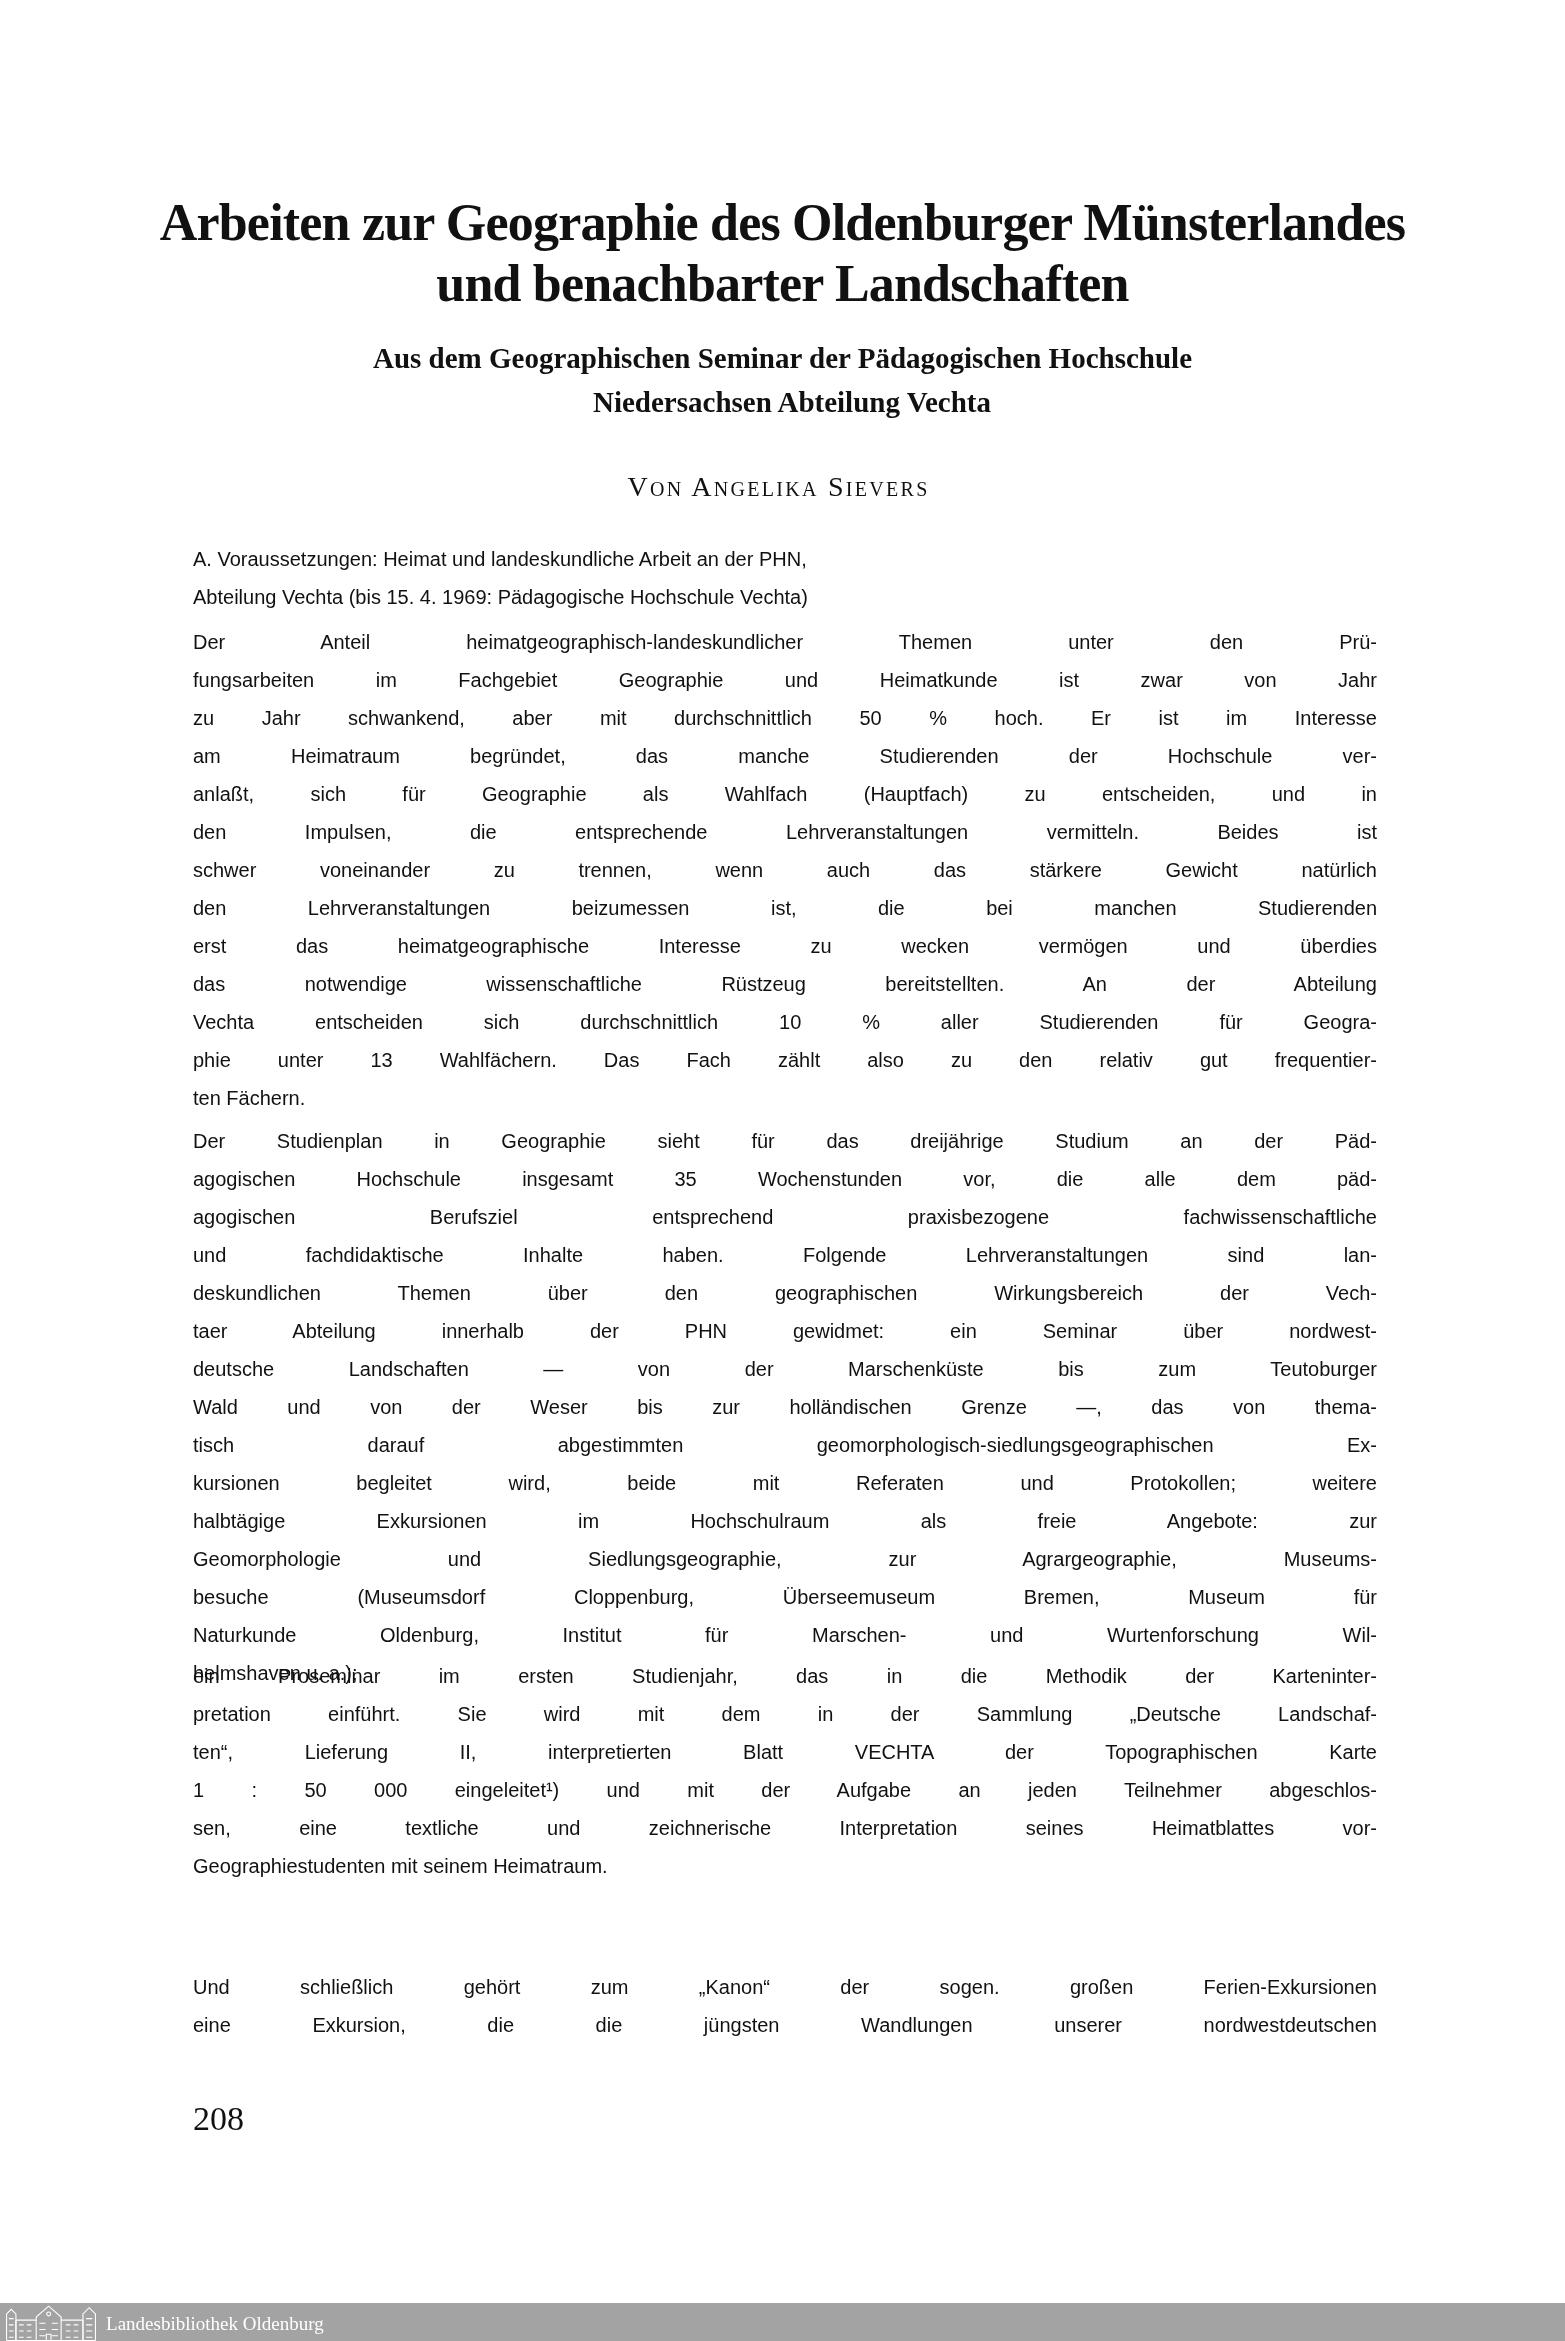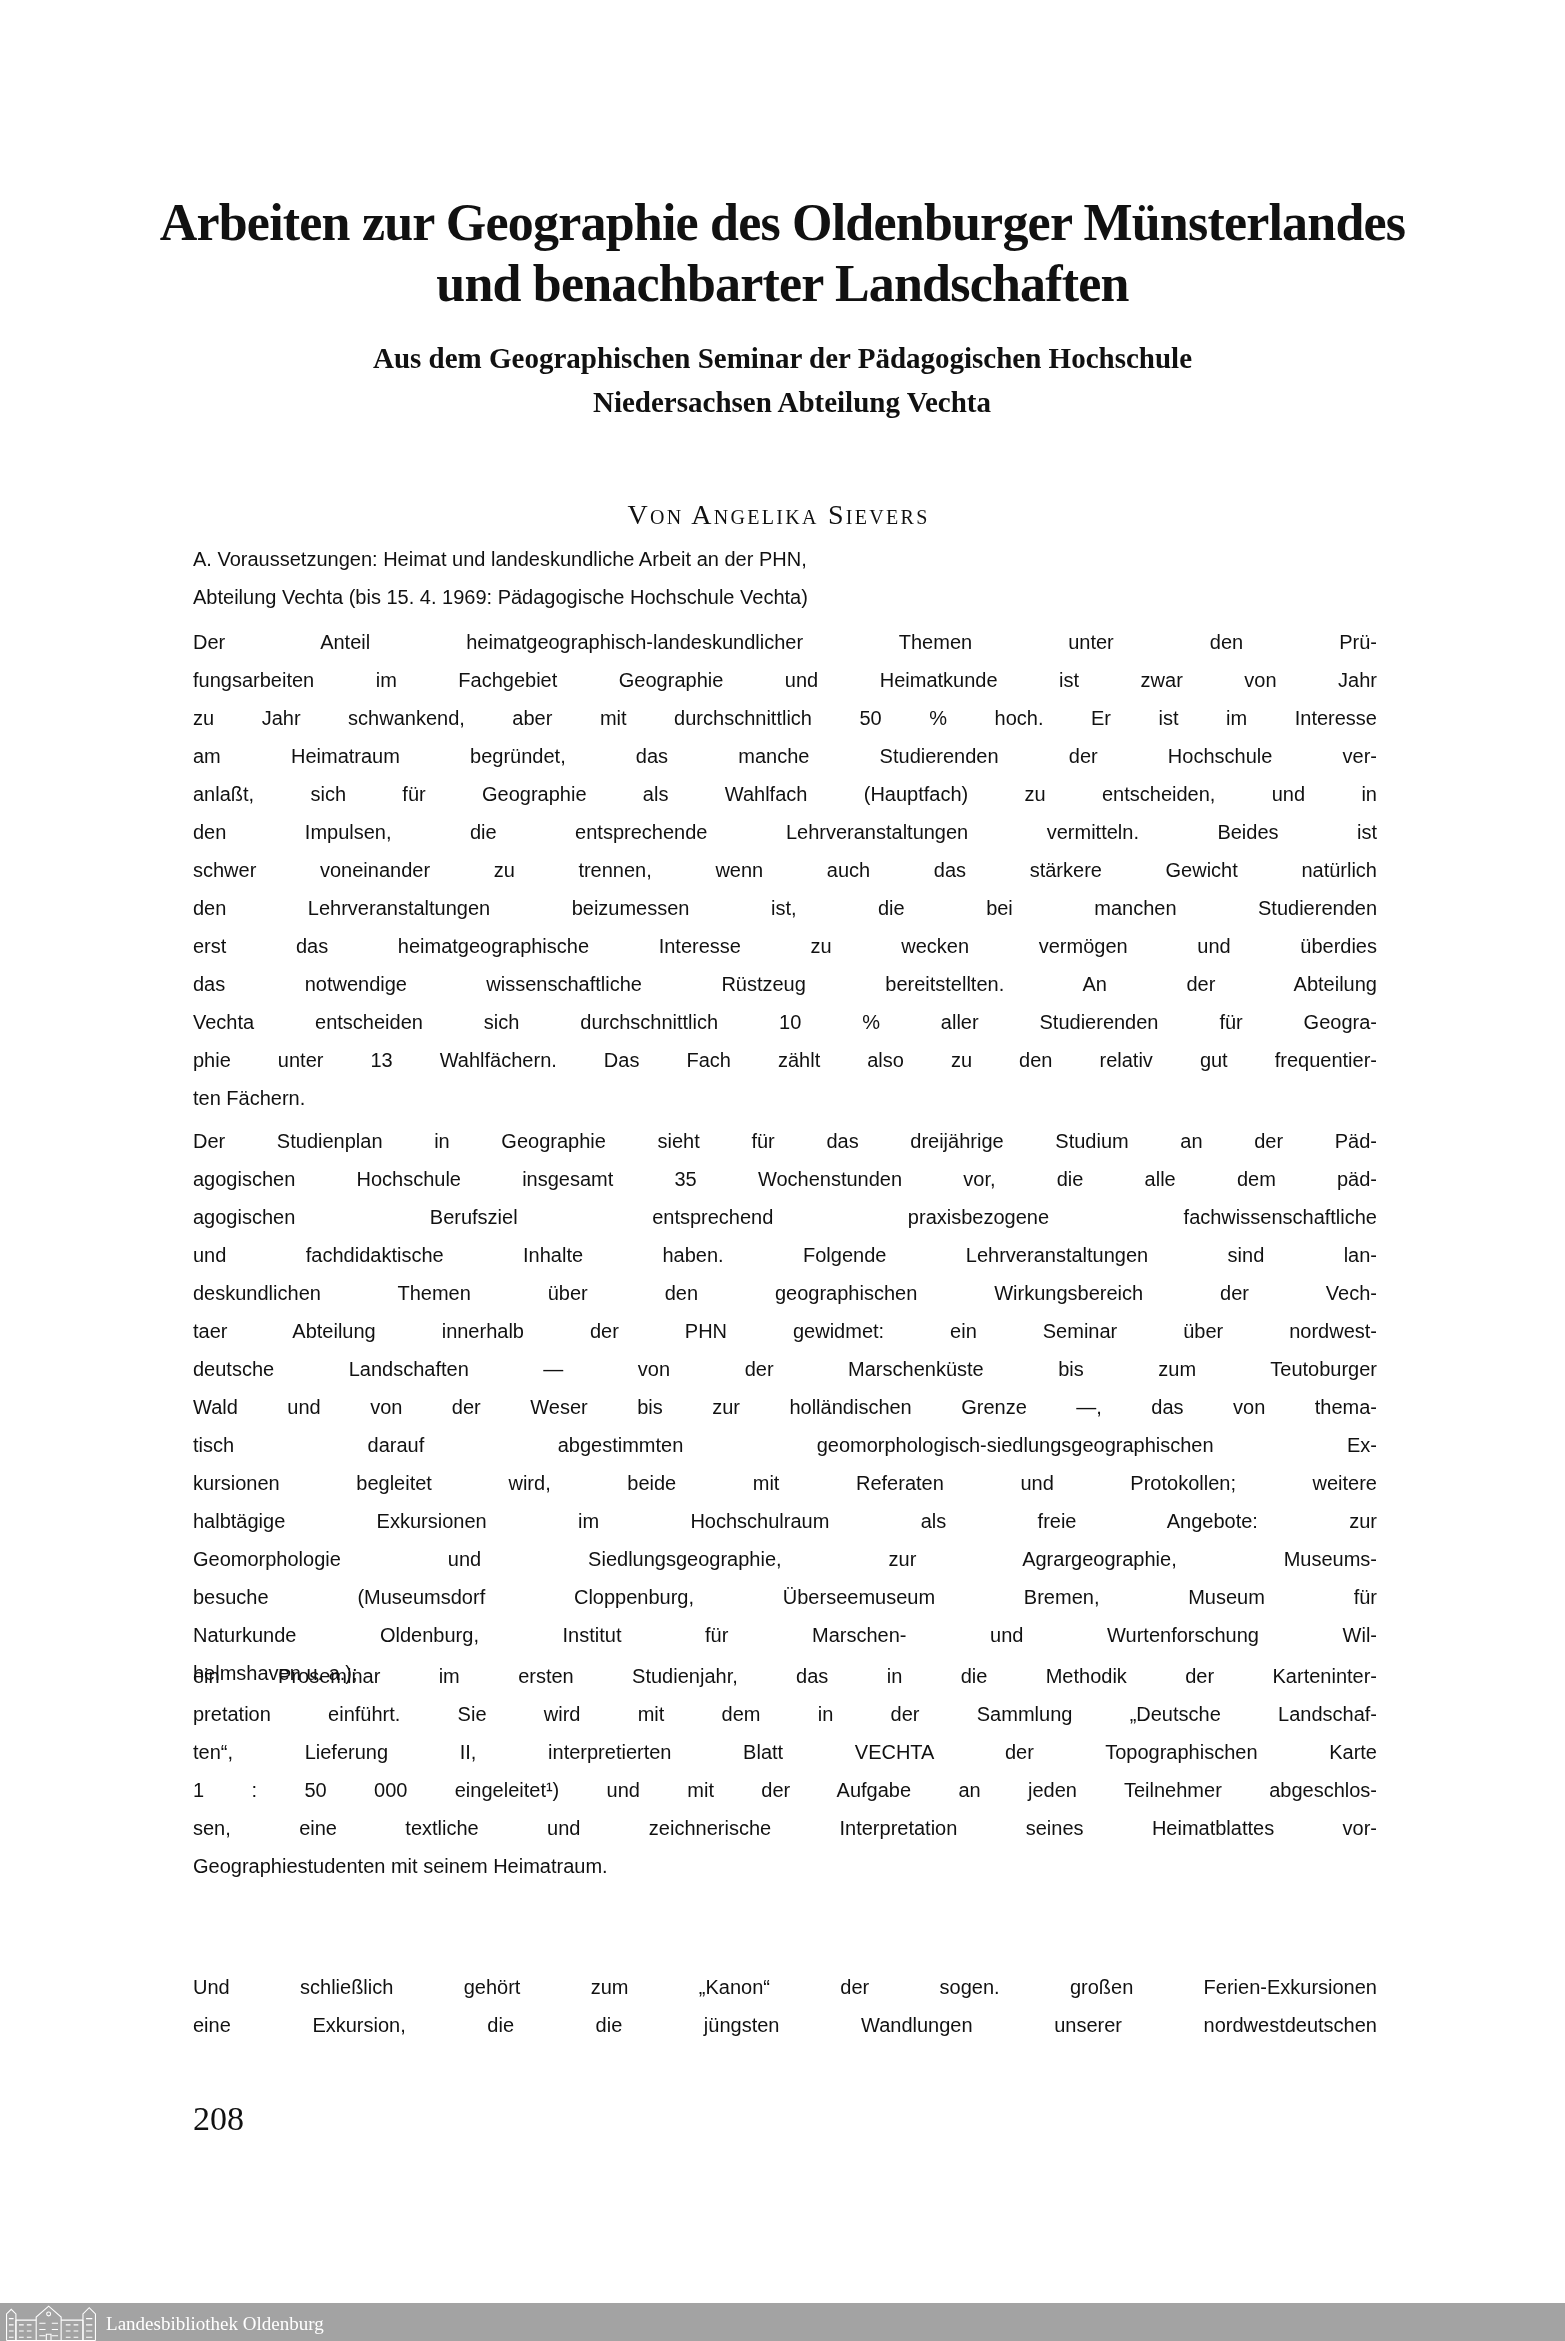--- a/index.html
+++ b/index.html
@@ -49,21 +49,20 @@
     .author {
       position: absolute;
       left: 0; right: 8px;
       top: 473px;
       text-align: center;
       font-family: "Liberation Serif", serif;
       font-size: 28px;
       font-variant: small-caps;
       letter-spacing: 2.3px;
       line-height: 1;
-      margin-top: 28px;
     }
     .body-text {
       position: absolute;
       left: 193px;
       width: 1184px;
       font-family: Liberation Sans, sans-serif;
       font-size: 20px;
       line-height: 38px;
       text-align: justify;
     }

